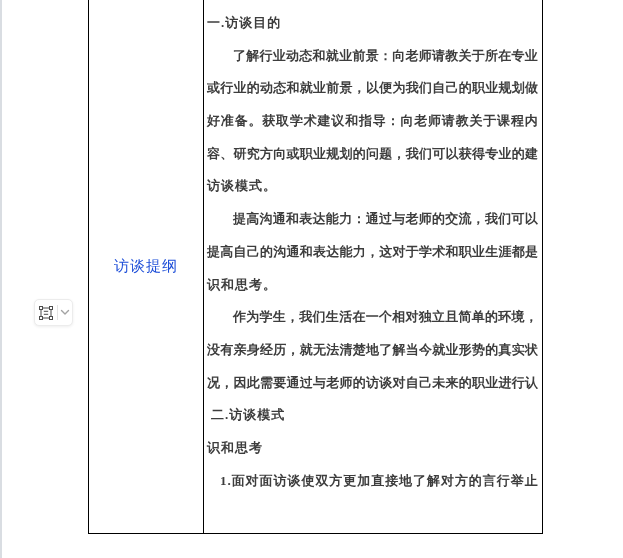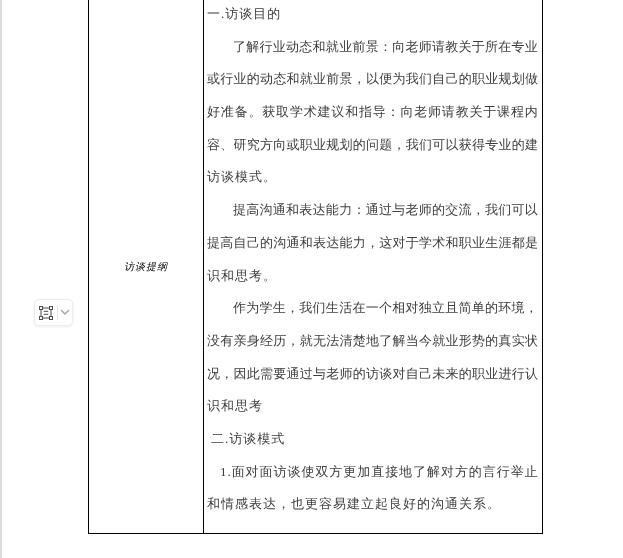--- a/index.html
+++ b/index.html
@@ -24,28 +24,28 @@
     left:88px; top:-1px;
     width:453px; height:533px;
     border:1px solid #000000;
     display:flex;
     box-sizing:content-box;
   }
   .label-cell {
     width:114px;
     border-right:1px solid #000000;
     display:flex; align-items:center; justify-content:center;
-    font-size:10px; color:#000000;
+    font-size:15px; color:#1d4ed8;
     letter-spacing:1px;
-    font-style:italic;
   }
   .content-cell {
     flex:1;
-    padding:0 4px 0 3px;
+    padding:9px 4px 0 3px;
     overflow:hidden;
+    font-weight:bold;
   }
   .lines-wrap { margin-top:-2px; }
   .ln {
     height:32.7px; line-height:32.7px;
     font-size:13px; color:#3d3d3d;
     white-space:nowrap;
     box-sizing:border-box;
   }
   .ln.left { letter-spacing:1px; }
   .ln.justify {
@@ -322,22 +322,22 @@
             <span>己</span>
             <span>未</span>
             <span>来</span>
             <span>的</span>
             <span>职</span>
             <span>业</span>
             <span>进</span>
             <span>行</span>
             <span>认</span>
           </div>
+          <div class="ln left" style="padding-left: 4px;">二.访谈模式</div>
           <div class="ln left">识和思考</div>
-          <div class="ln left" style="padding-left: 4px;">二.访谈模式</div>
           <div class="ln justify" style="padding-left: 13px;">
             <span>1</span>
             <span>.</span>
             <span>面</span>
             <span>对</span>
             <span>面</span>
             <span>访</span>
             <span>谈</span>
             <span>使</span>
             <span>双</span>
@@ -350,21 +350,20 @@
             <span>了</span>
             <span>解</span>
             <span>对</span>
             <span>方</span>
             <span>的</span>
             <span>言</span>
             <span>行</span>
             <span>举</span>
             <span>止</span>
           </div>
-          <div class="ln left">和情感表达，也更容易建立起良好的沟通关系。</div>
         </div>
     </div>
   </div>
 
   <div class="float-btn">
     <div class="seg-main">
       <svg width="16" height="16" viewBox="0 0 16 16">
         <rect x="3" y="3" width="10" height="10" fill="none" stroke="#4d4d4d" stroke-width="1"></rect>
         <rect x="1.5" y="1.5" width="3" height="3" fill="#ffffff" stroke="#4d4d4d" stroke-width="1"></rect>
         <rect x="11.5" y="1.5" width="3" height="3" fill="#ffffff" stroke="#4d4d4d" stroke-width="1"></rect>

